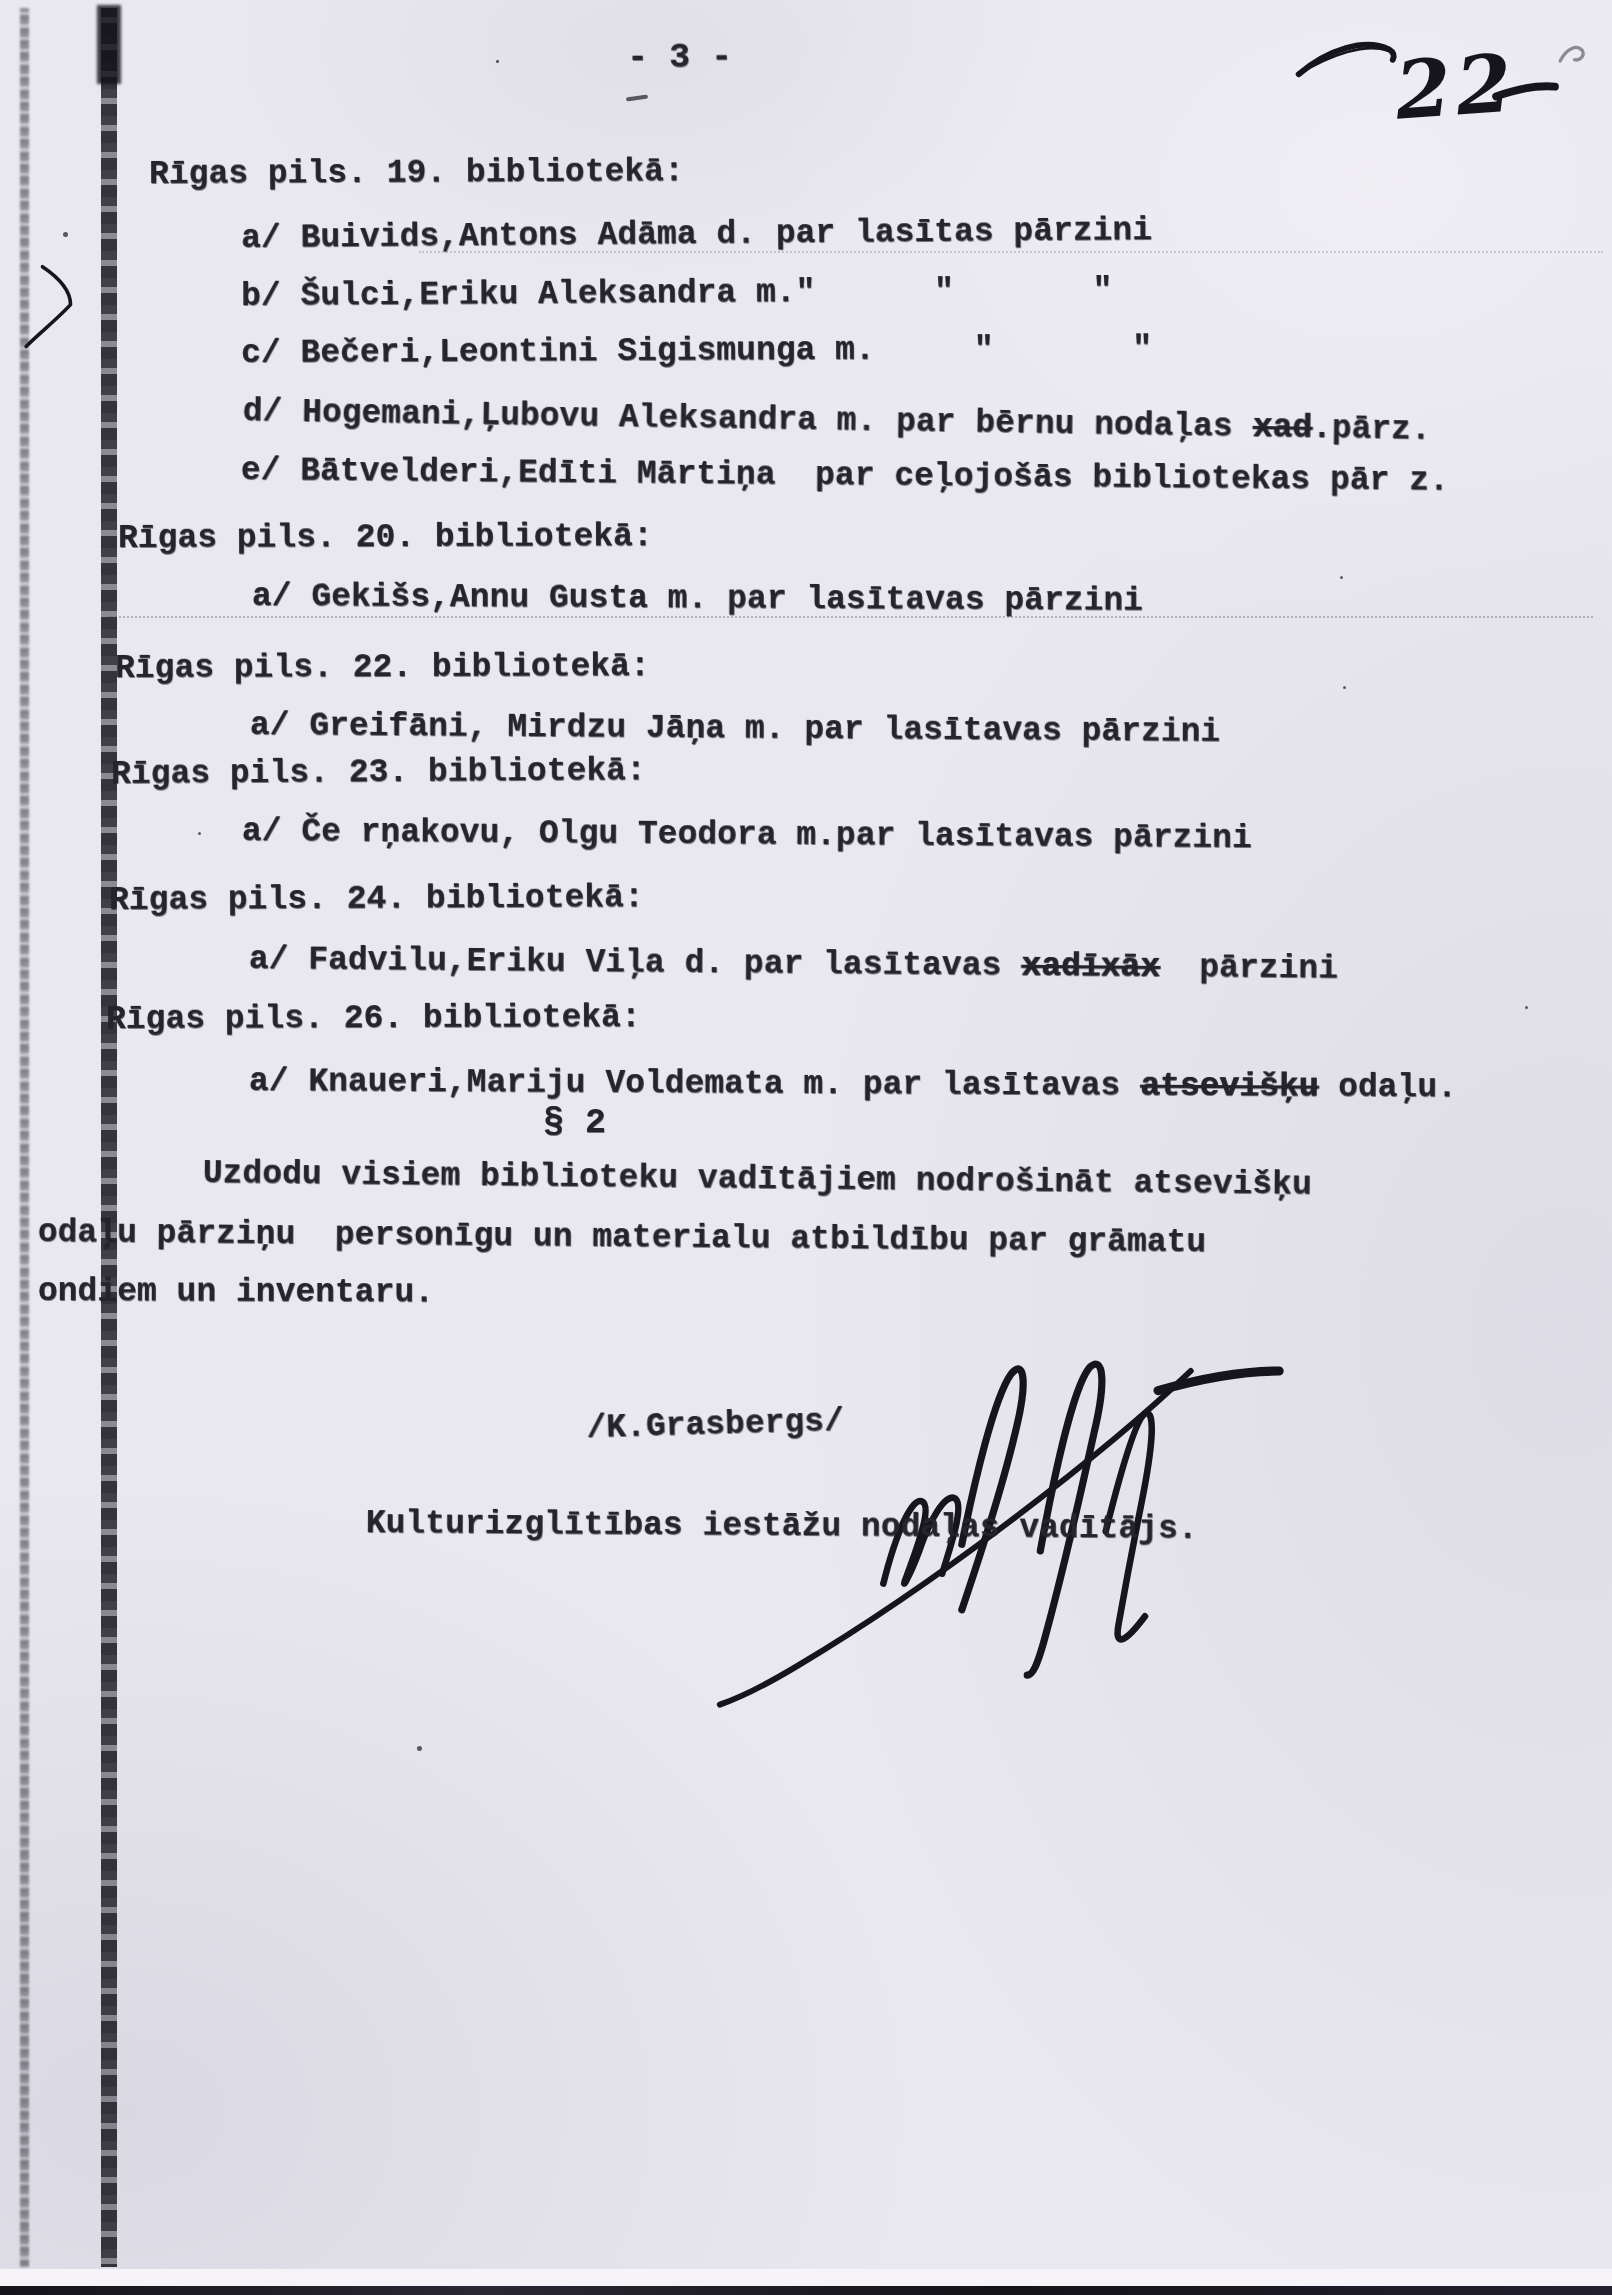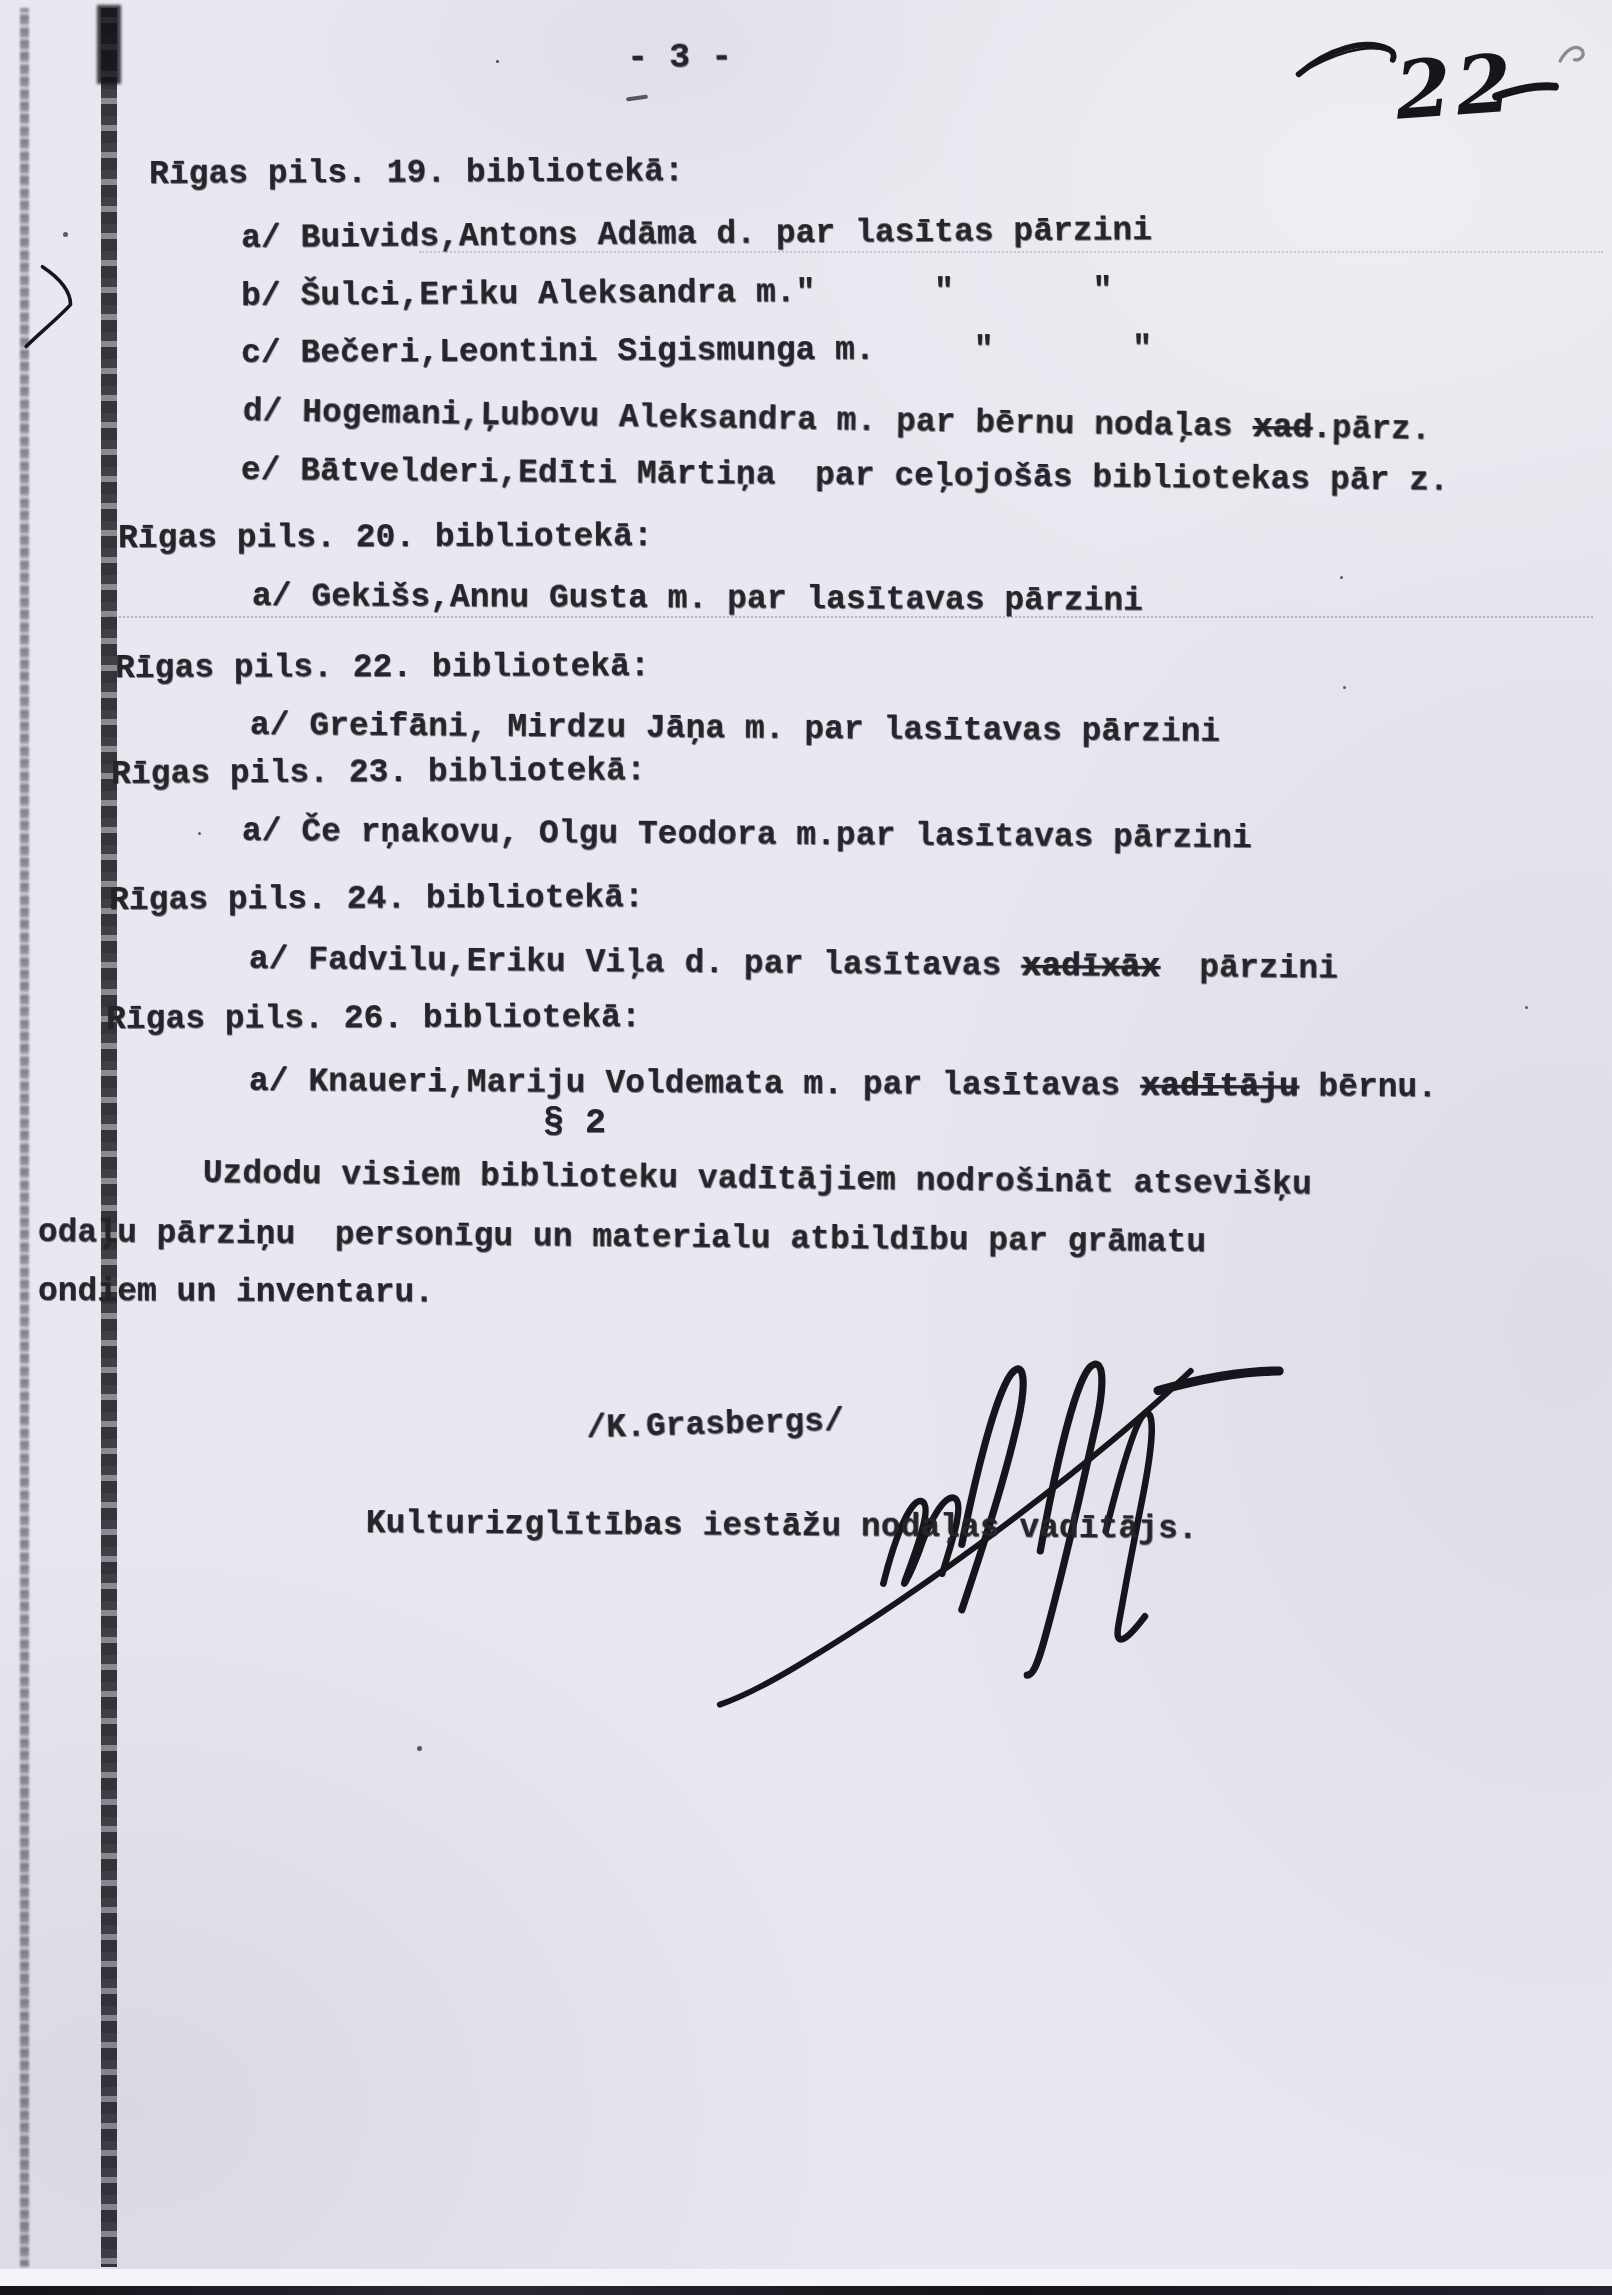--- a/index.html
+++ b/index.html
@@ -94,21 +94,21 @@
     <div class="t" style="left: 241px; top: 452px; transform: rotate(0.5deg);"><span>e/ Bātvelderi,Edīti Mārtiņa  par ceļojošās bibliotekas pār z.</span></div>
     <div class="t" style="left: 118px; top: 520px; transform: rotate(-0.2deg);">Rīgas pils. 20. bibliotekā:</div>
     <div class="t" style="left: 252px; top: 578px; transform: rotate(0.3deg);"><span>a/ Gekišs,Annu Gusta m. par lasītavas pārzini</span></div>
     <div class="t" style="left: 115px; top: 650px; transform: rotate(-0.2deg);">Rīgas pils. 22. bibliotekā:</div>
     <div class="t" style="left: 250px; top: 707px; transform: rotate(0.4deg);"><span>a/ Greifāni, Mirdzu Jāņa m. par lasītavas pārzini</span></div>
     <div class="t" style="left: 111px; top: 756px; transform: rotate(-0.4deg);">Rīgas pils. 23. bibliotekā:</div>
     <div class="t" style="left: 242px; top: 813px; transform: rotate(0.4deg);"><span>a/ Če rņakovu, Olgu Teodora m.par lasītavas pārzini</span></div>
     <div class="t" style="left: 109px; top: 882px; transform: rotate(-0.3deg);">Rīgas pils. 24. bibliotekā:</div>
     <div class="t" style="left: 249px; top: 941px; transform: rotate(0.5deg);"><span>a/ Fadvilu,Eriku Viļa d. par lasītavas </span><span class="struck">xadīxāx</span><span>  pārzini</span></div>
     <div class="t" style="left: 106px; top: 1001px; transform: rotate(-0.2deg);">Rīgas pils. 26. bibliotekā:</div>
-    <div class="t" style="left: 249px; top: 1063px; transform: rotate(0.3deg);"><span>a/ Knaueri,Mariju Voldemata m. par lasītavas </span><span class="struck">xadītāju</span><span> bērnu.</span></div>
+    <div class="t" style="left: 249px; top: 1063px; transform: rotate(0.3deg);"><span>a/ Knaueri,Mariju Voldemata m. par lasītavas </span><span class="struck">atsevišķu</span><span> odaļu.</span></div>
     <div class="t strong" style="left: 543px; top: 1103px; transform: rotate(0deg);">§ 2</div>
     <div class="t" style="left: 203px; top: 1155px; transform: rotate(0.6deg);">Uzdodu visiem biblioteku vadītājiem nodrošināt atsevišķu</div>
     <div class="t" style="left: 38px; top: 1214px; transform: rotate(0.5deg);">odaļu pārziņu  personīgu un materialu atbildību par grāmatu</div>
     <div class="t" style="left: 38px; top: 1273px; transform: rotate(0.2deg);">ondiem un inventaru.</div>
     <div class="t" style="left: 586px; top: 1410px; transform: rotate(-1.6deg);">/K.Grasbergs/</div>
     <div class="t" style="left: 366px; top: 1505px; transform: rotate(0.4deg);">Kulturizglītības iestāžu nodaļas vadītājs.</div>
   </div>
 
 
 </body></html>

